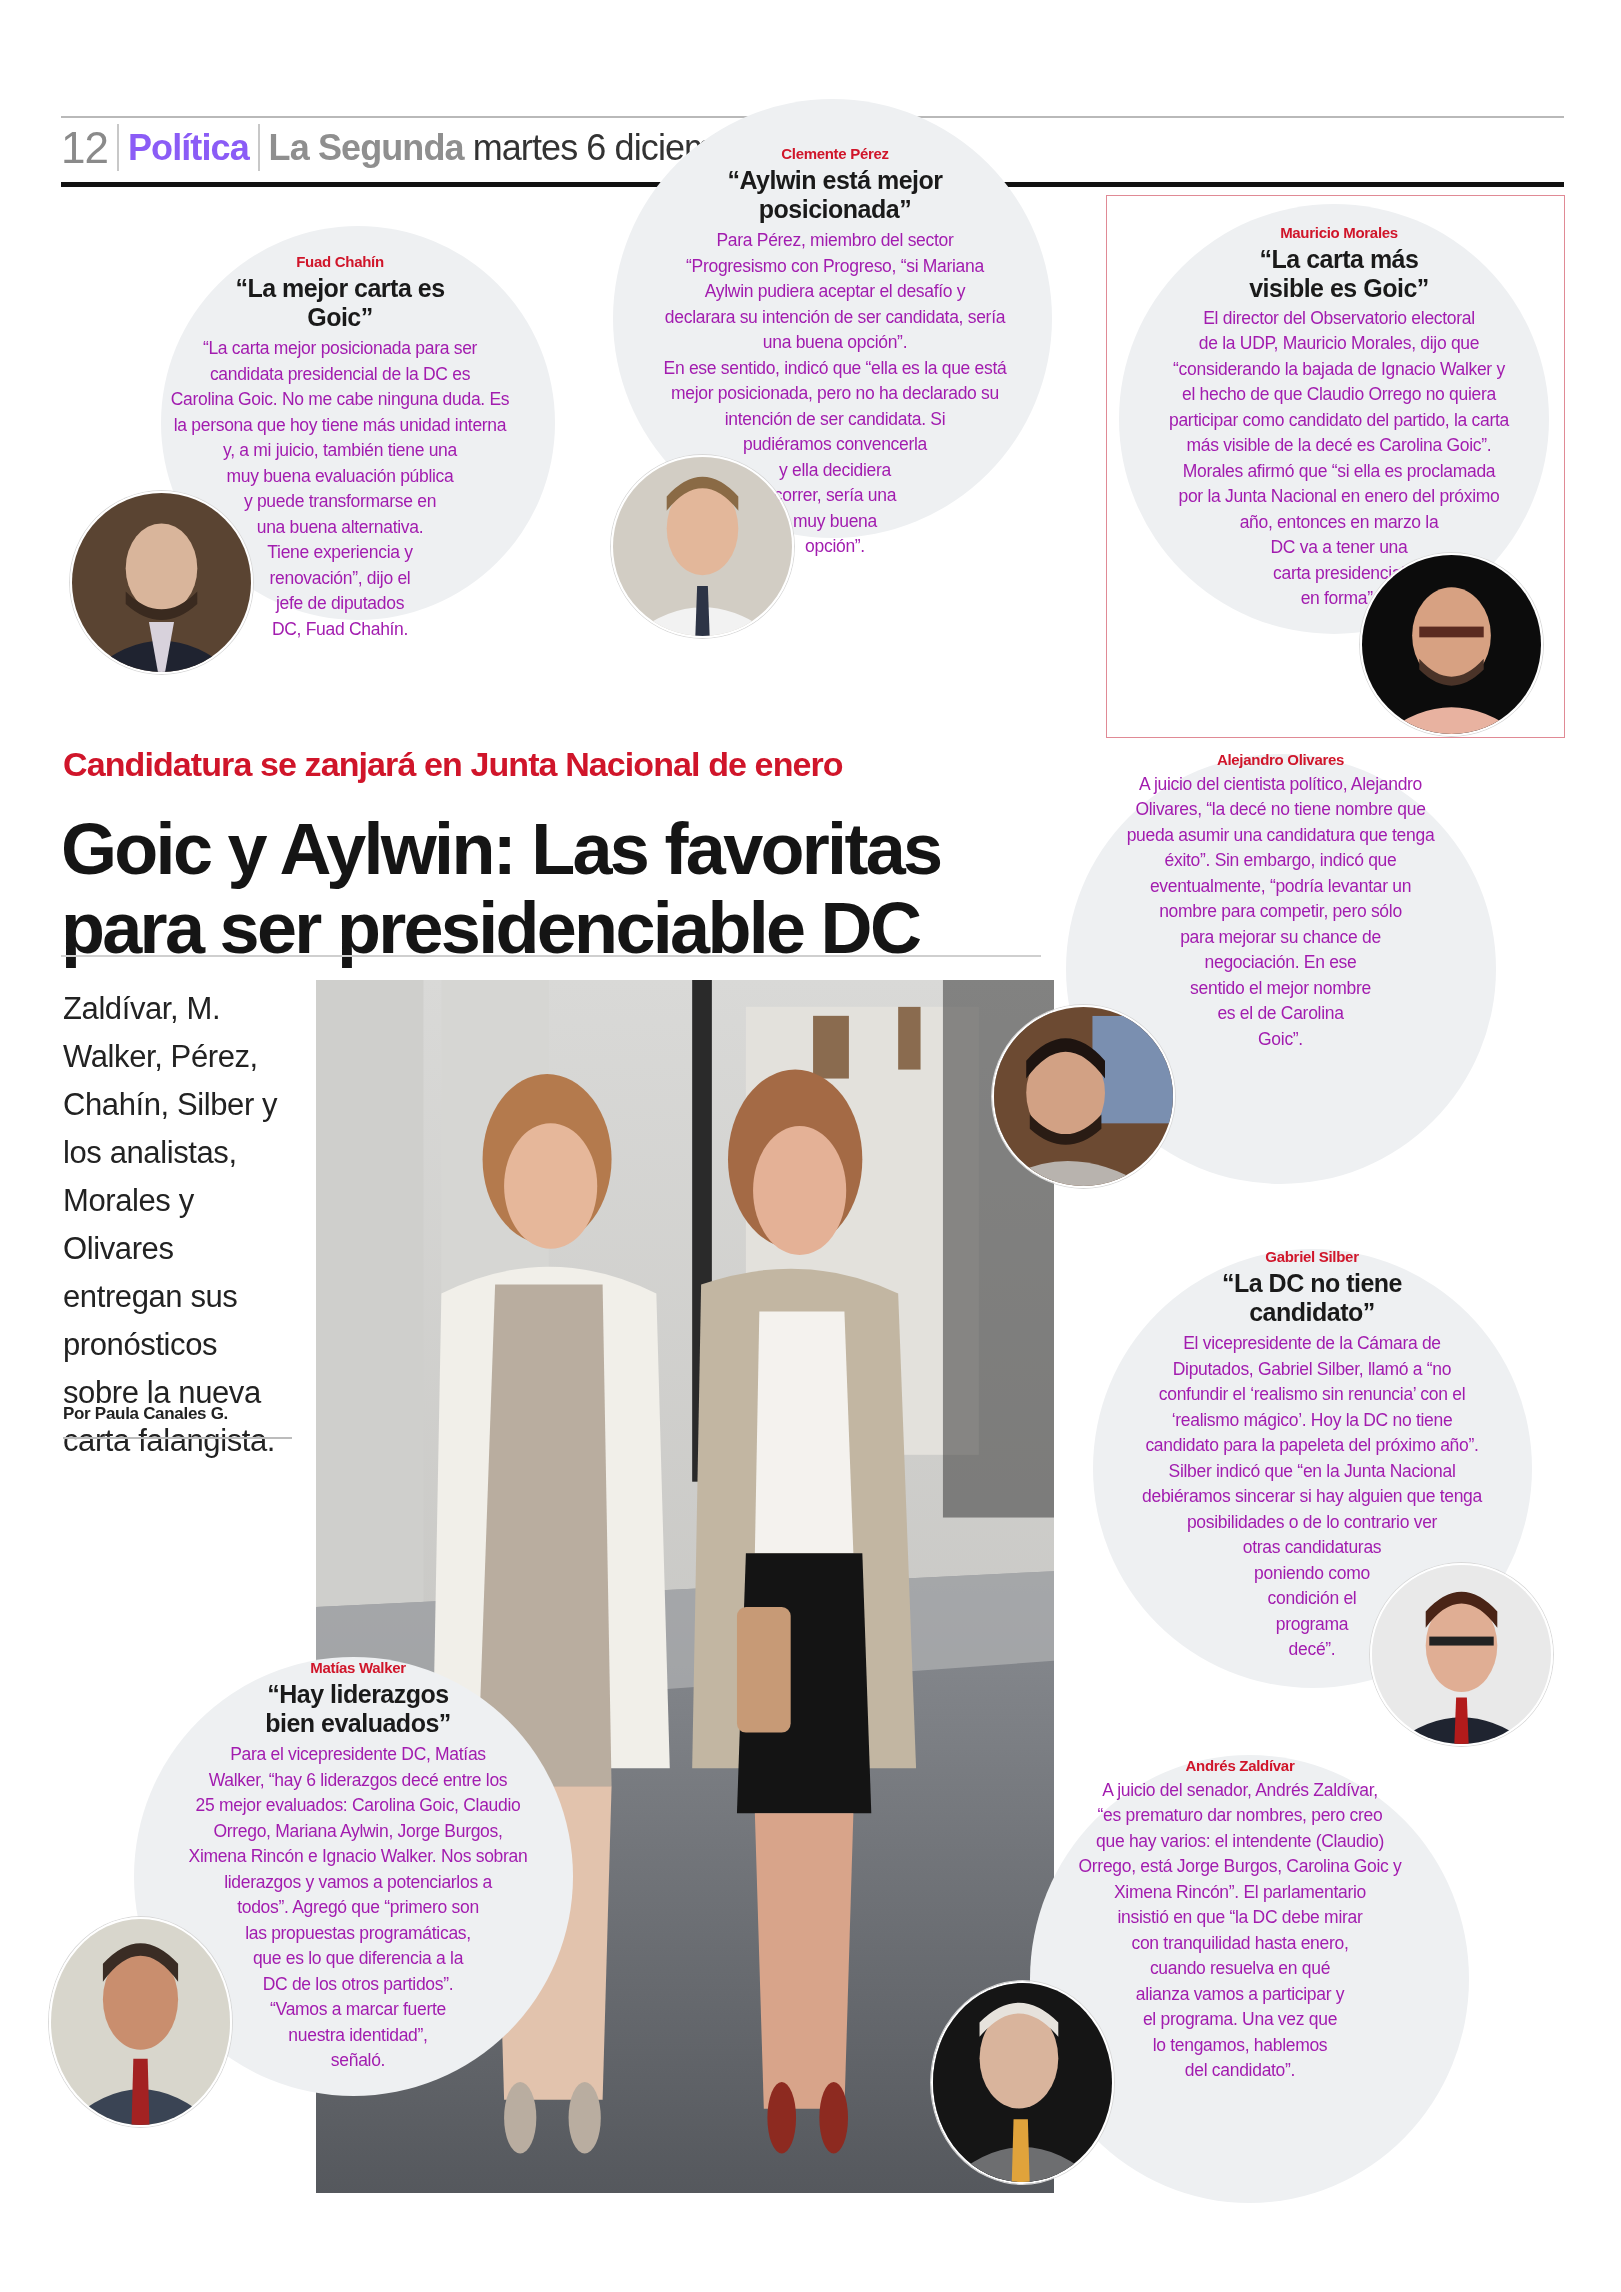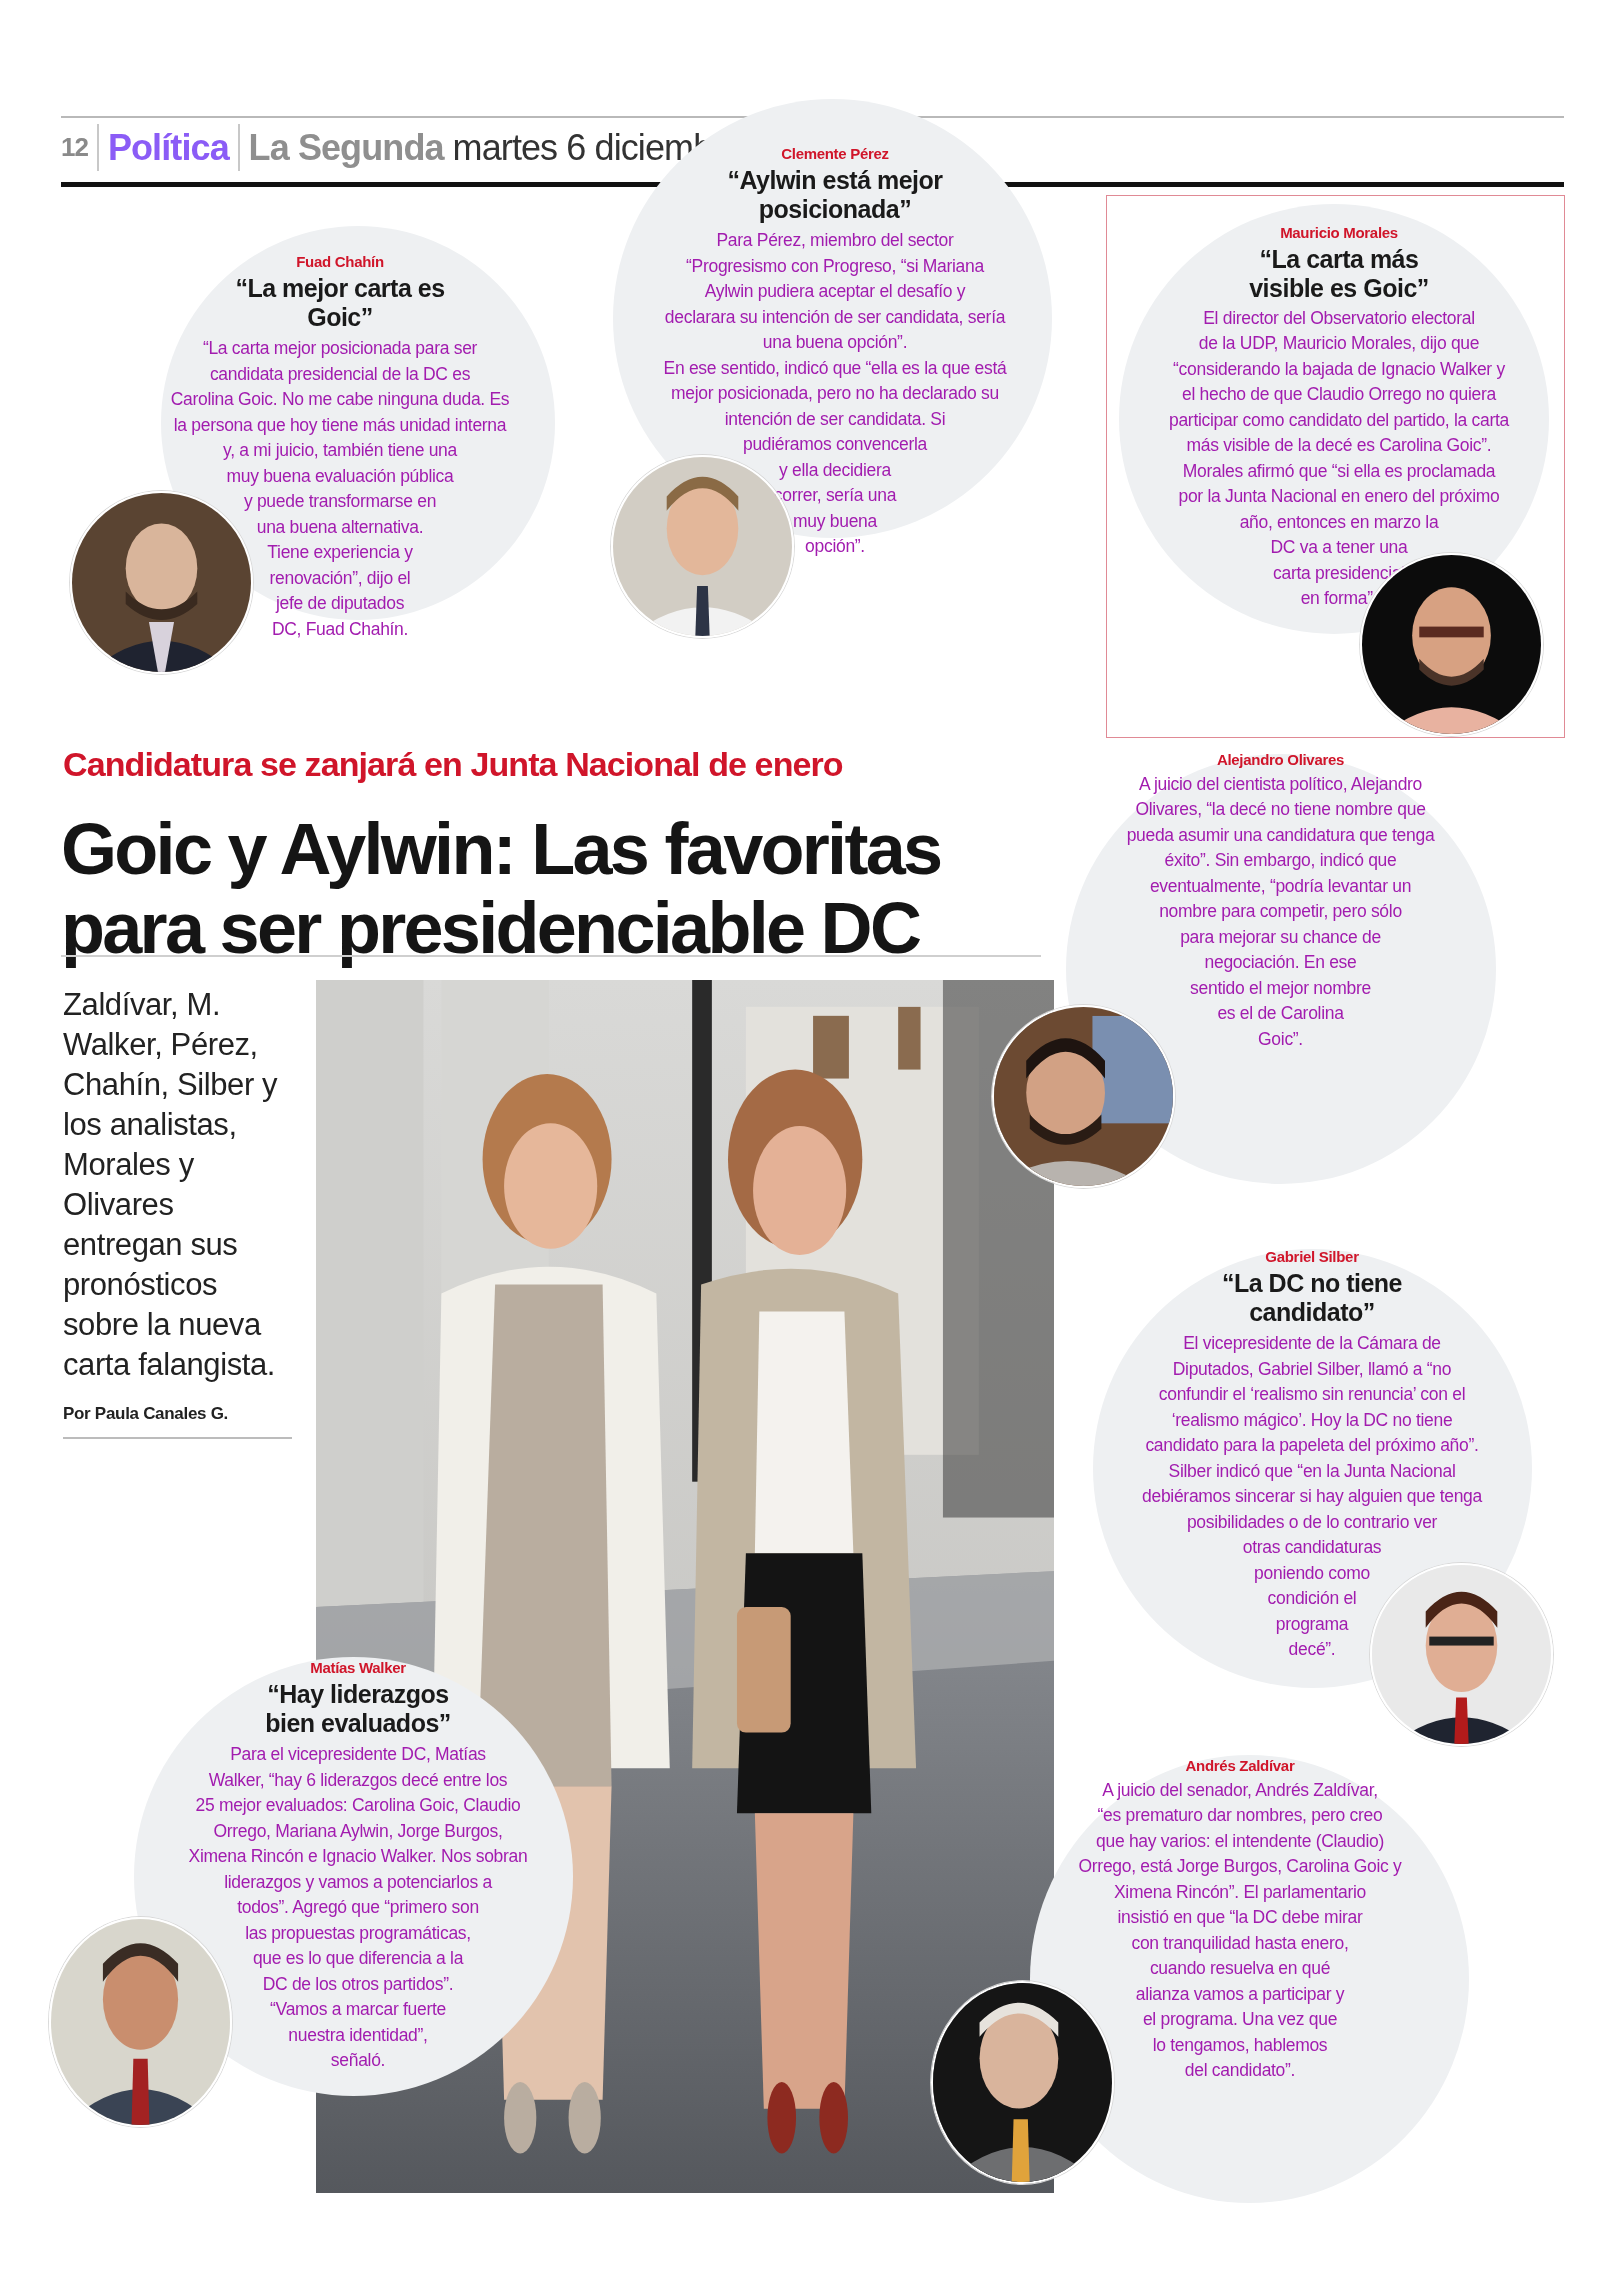--- a/index.html
+++ b/index.html
@@ -3,21 +3,21 @@
 <meta charset="utf-8">
 <style>
   html, body { margin: 0; padding: 0; background: #ffffff; }
   body { width: 1621px; height: 2293px; position: relative; overflow: hidden;
          font-family: "Liberation Sans", "DejaVu Sans", sans-serif; color: #222; }
   .abs { position: absolute; }
 
   
   .top-rule { left: 61px; top: 116px; width: 1503px; height: 1.8px; background: #b9b9b9; }
   .header { left: 61px; top: 124px; height: 47px; display: flex; align-items: center; white-space: nowrap; }
-  .pg-num { font-size: 26px; font-weight: bold; color: #8a8a8a; letter-spacing: -0.9px; padding-right: 9px; }
+  .pg-num { font-size: 44px; font-weight: normal; color: #8a8a8a; letter-spacing: -0.9px; padding-right: 9px; }
   .vsep { width: 1.8px; height: 47px; background: #c8c8c8; margin: 0 9px 0 0; }
   .section { font-size: 36px; font-weight: bold; color: #8b5cf6; letter-spacing: -0.9px; padding-right: 9px; }
   .paper { font-size: 36px; font-weight: bold; color: #8f8f8f; letter-spacing: -0.9px; padding-right: 9px; margin-left: 0; }
   .date { font-size: 36px; color: #333; letter-spacing: -0.9px; }
   .thick-rule { left: 61px; top: 182px; width: 1503px; height: 5.4px; background: #111; }
 
   
   .bubble { position: absolute; border-radius: 50%; background: #e9ecee; }
   .bubble.light { background: #eef0f2; }
   .bubble-inner { position: absolute; text-align: center; }
@@ -28,21 +28,21 @@
   .photo { position: absolute; border-radius: 50%; overflow: hidden; border: 2.7px solid #fff; box-shadow: 0 0 0 0.9px #d7d7d7; }
   .photo svg { display: block; width: 100%; height: 100%; }
 
   .morales-box { left: 1106px; top: 195px; width: 457px; height: 541px; border: 1.3px solid #e08a95; }
 
   
   .kicker { left: 63px; top: 734px; font-size: 34px; font-weight: bold; color: #d0152a; letter-spacing: -0.9px; white-space: nowrap; margin-top: 11px; }
   .headline { left: 61px; top: 810px; font-size: 72px; font-weight: bold; color: #151515; line-height: 79px; letter-spacing: -2.7px; white-space: pre-line; }
   .head-rule { left: 61px; top: 955px; width: 980px; height: 1.8px; background: #cfcfcf; }
 
-  .deck { left: 63px; top: 985px; width: 251px; font-size: 31px; line-height: 40px; color: #222; letter-spacing: -0.4px; white-space: pre-line; }
+  .deck { left: 63px; top: 985px; width: 251px; font-size: 31px; line-height: 48px; color: #222; letter-spacing: -0.4px; white-space: pre-line; }
   .byline { left: 63px; top: 1404px; font-size: 17px; font-weight: bold; color: #222; letter-spacing: -0.3px; }
   .byline-rule { left: 63px; top: 1437px; width: 229px; height: 1.8px; background: #bcbcbc; }
 
   .main-photo { left: 316px; top: 980px; width: 738px; height: 1213px; overflow: hidden; }
   .main-photo svg { display:block; width: 100%; height: 100%; }
 </style>
 </head>
 <body>
 
 <div class="abs top-rule"></div>

